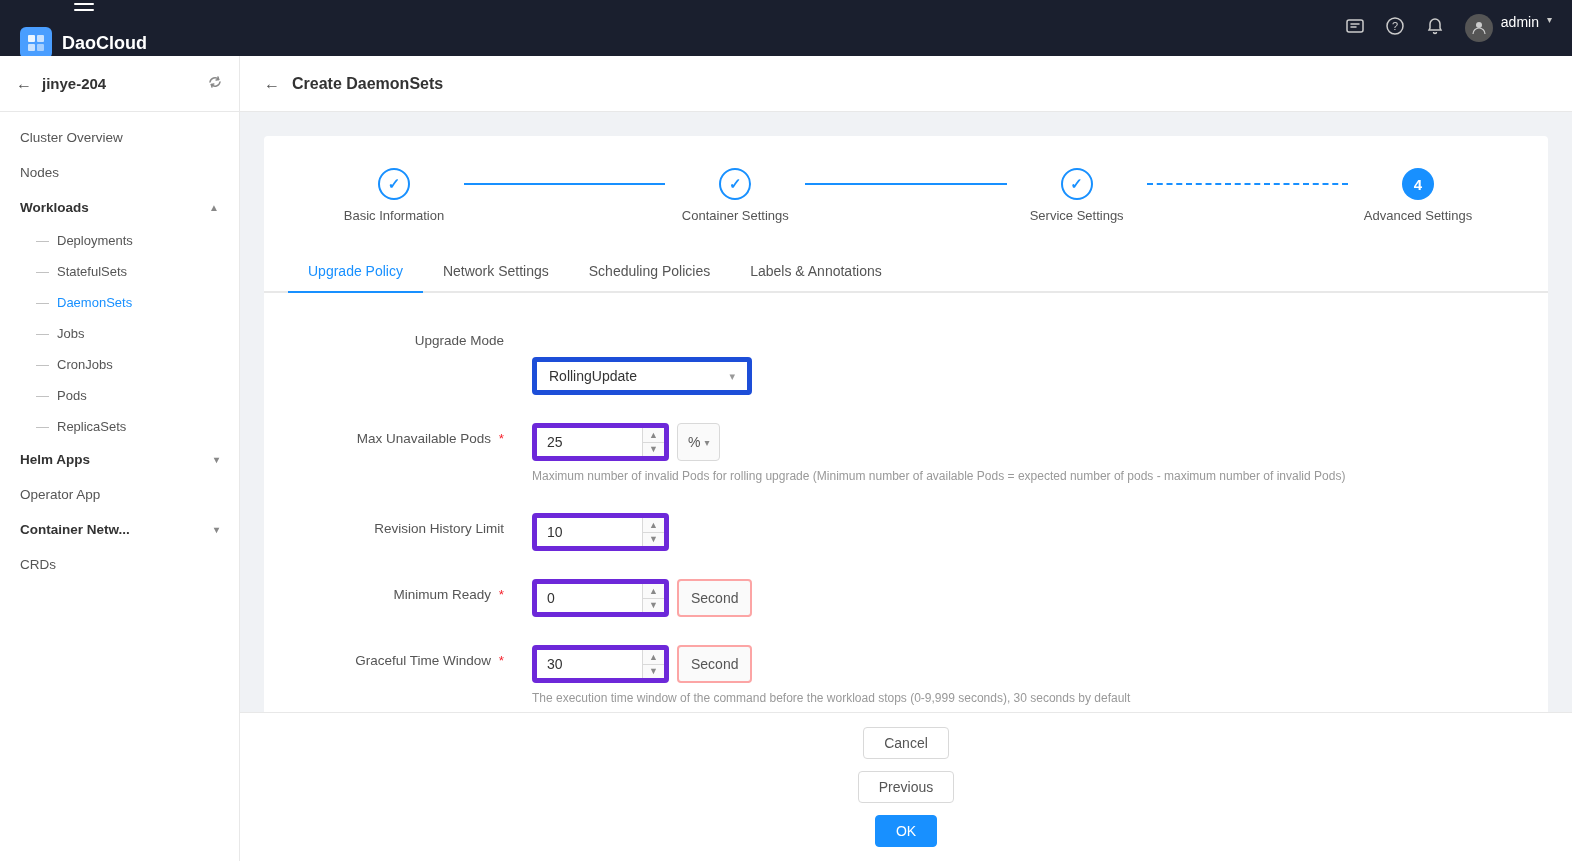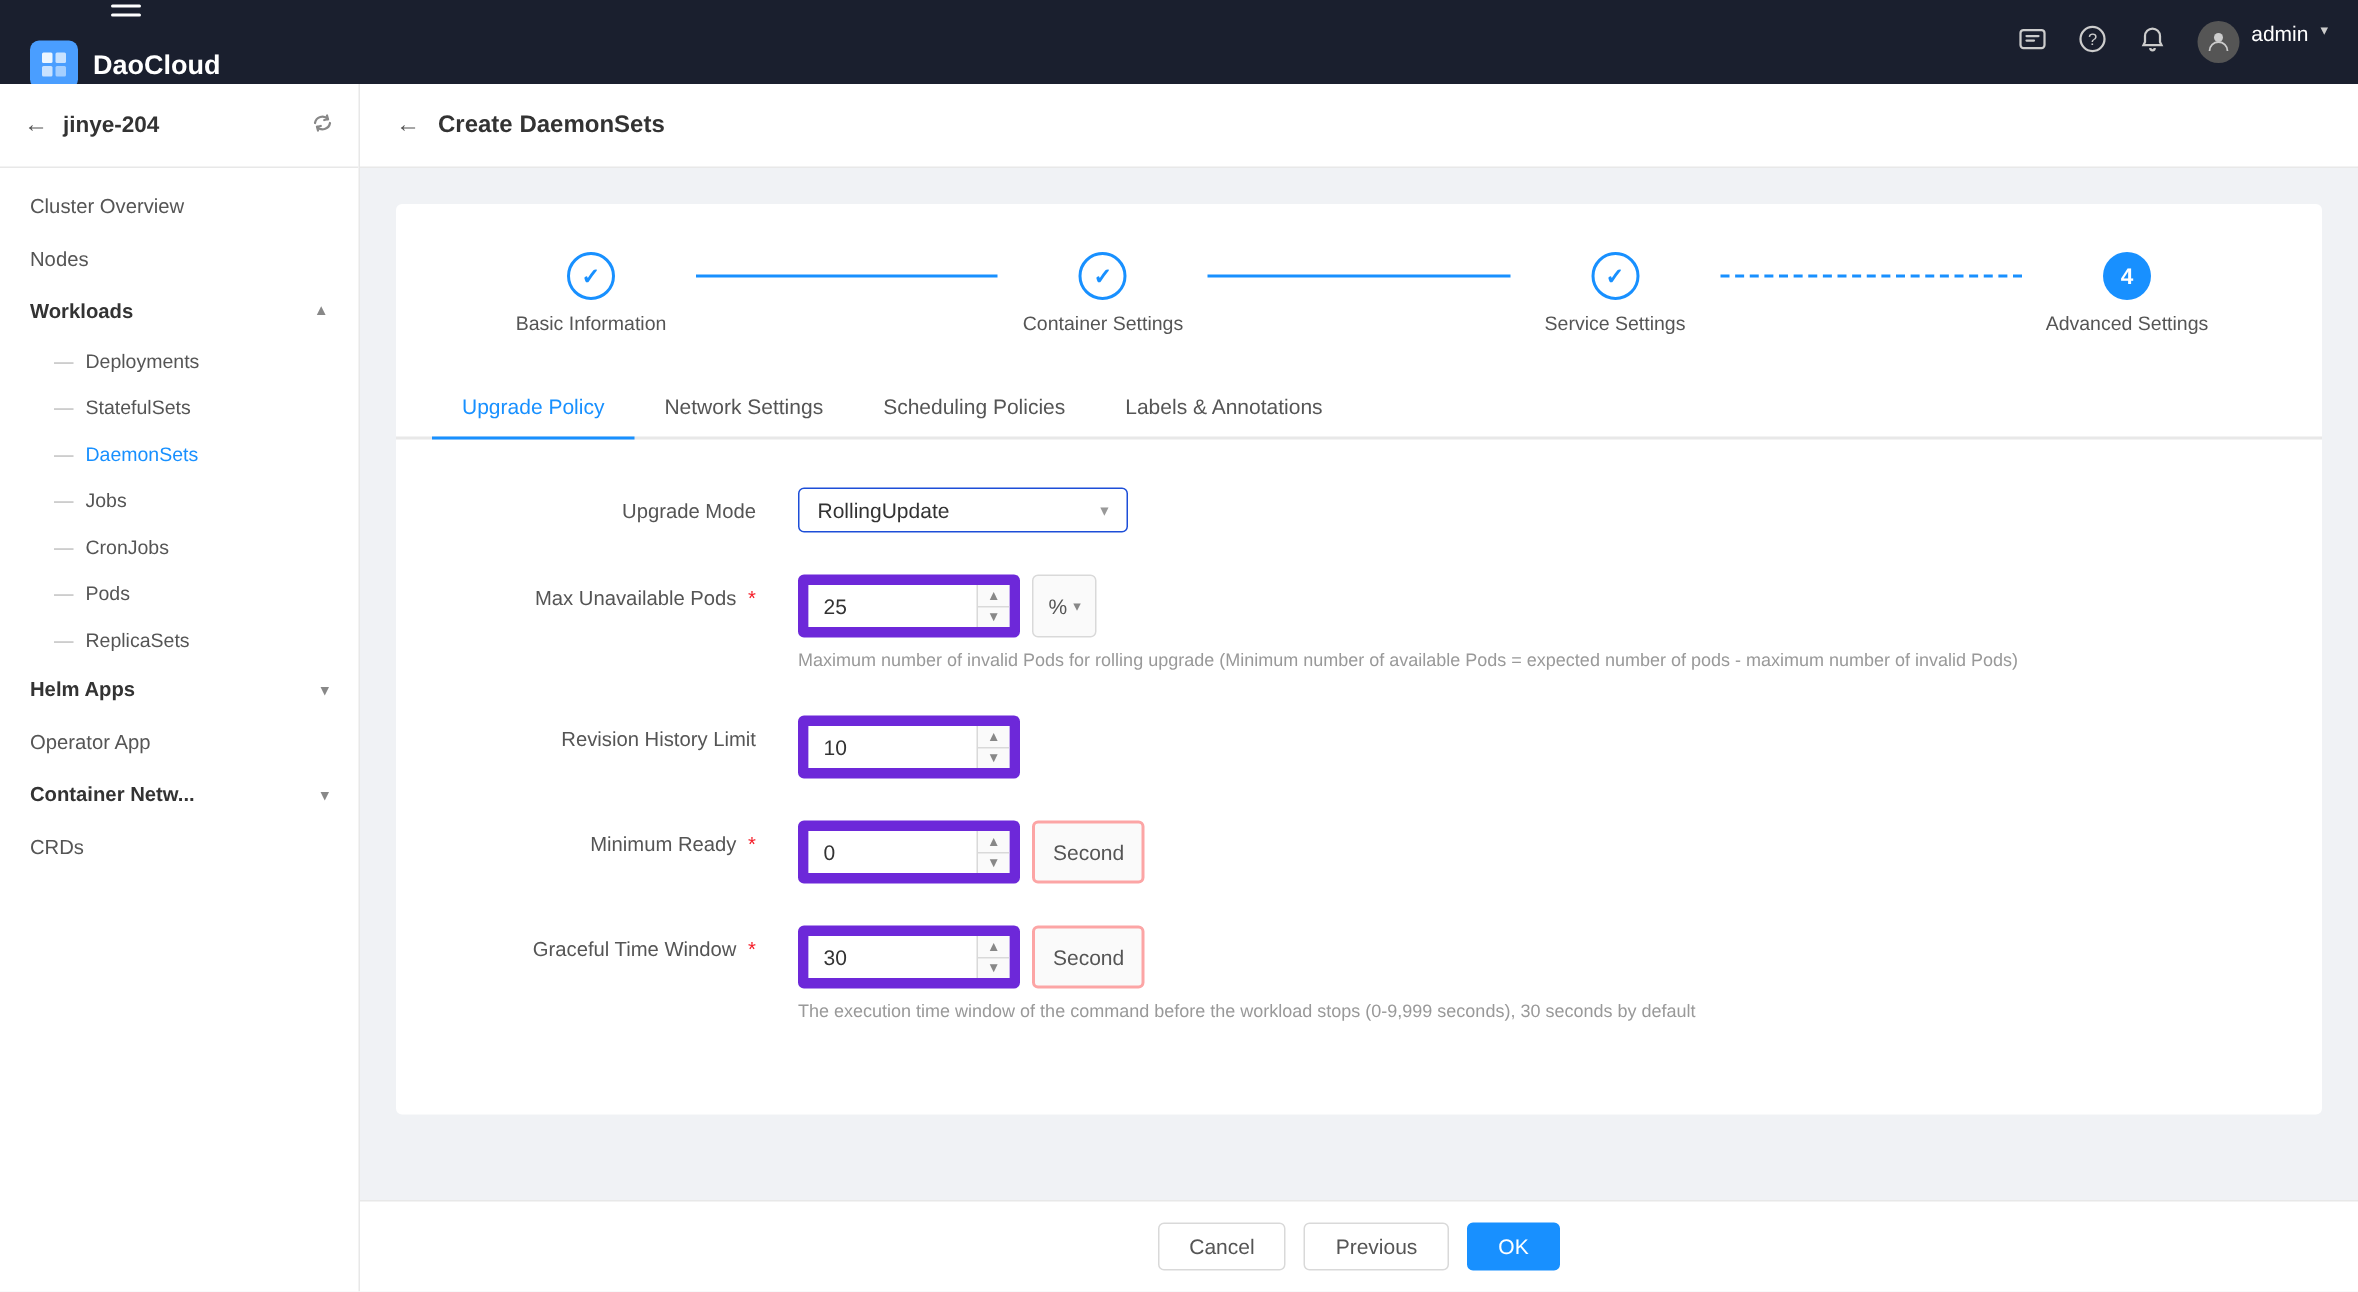--- a/index.html
+++ b/index.html
@@ -209,39 +209,40 @@
       margin-top: 6px;
       line-height: 1.5;
       max-width: 900px;
     }
 
     
     .select-input {
       display: flex;
       align-items: center;
       justify-content: space-between;
-      border: 1px solid #1d4ed8;
+      border: 5px solid #1d4ed8;
       border-radius: 4px;
       padding: 6px 12px;
       cursor: pointer;
       background: #fff;
       width: 220px;
       font-size: 14px;
       color: #333;
+      margin-top: 32px;
     }
     .select-chevron { color: #999; font-size: 11px; }
 
     
     .number-input-wrap {
       display: flex;
       align-items: stretch;
-      border: 7px solid #6d28d9;
+      border: 5px solid #6d28d9;
       border-radius: 4px;
       overflow: hidden;
-      width: 148px;
+      width: 137px;
       background: #fff;
     }
     .number-input-wrap input {
       border: none;
       outline: none;
       padding: 6px 10px;
       font-size: 14px;
       width: 100%;
       color: #333;
     }
@@ -293,23 +294,24 @@
       align-items: center;
     }
 
     
     .page-footer {
       background: #fff;
       border-top: 1px solid #e8e8e8;
       padding: 14px 24px;
       display: flex;
       align-items: center;
-      justify-content: center;
+      justify-content: flex-end;
       gap: 12px;
       flex-shrink: 0;
+      flex-direction: column;
     }
     .btn {
       padding: 7px 20px;
       border-radius: 4px;
       font-size: 14px;
       cursor: pointer;
       border: 1px solid #d9d9d9;
       background: #fff;
       color: #555;
       transition: all 0.2s;

